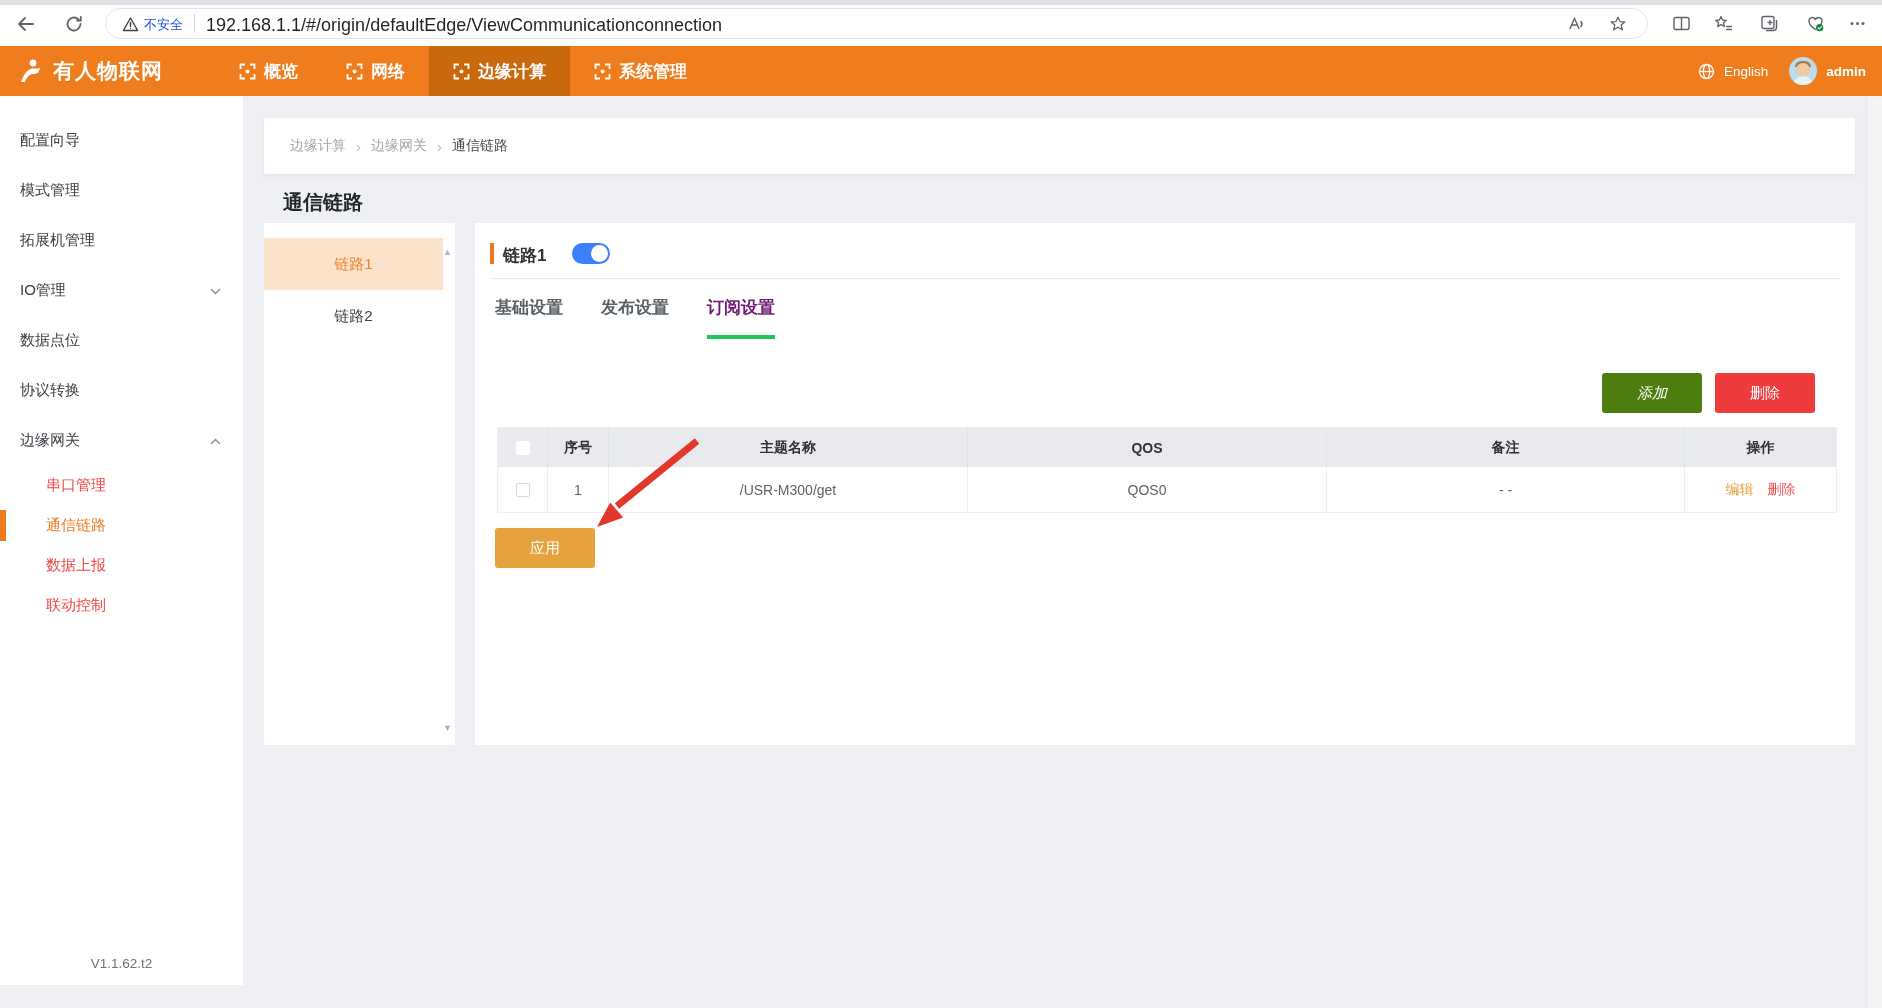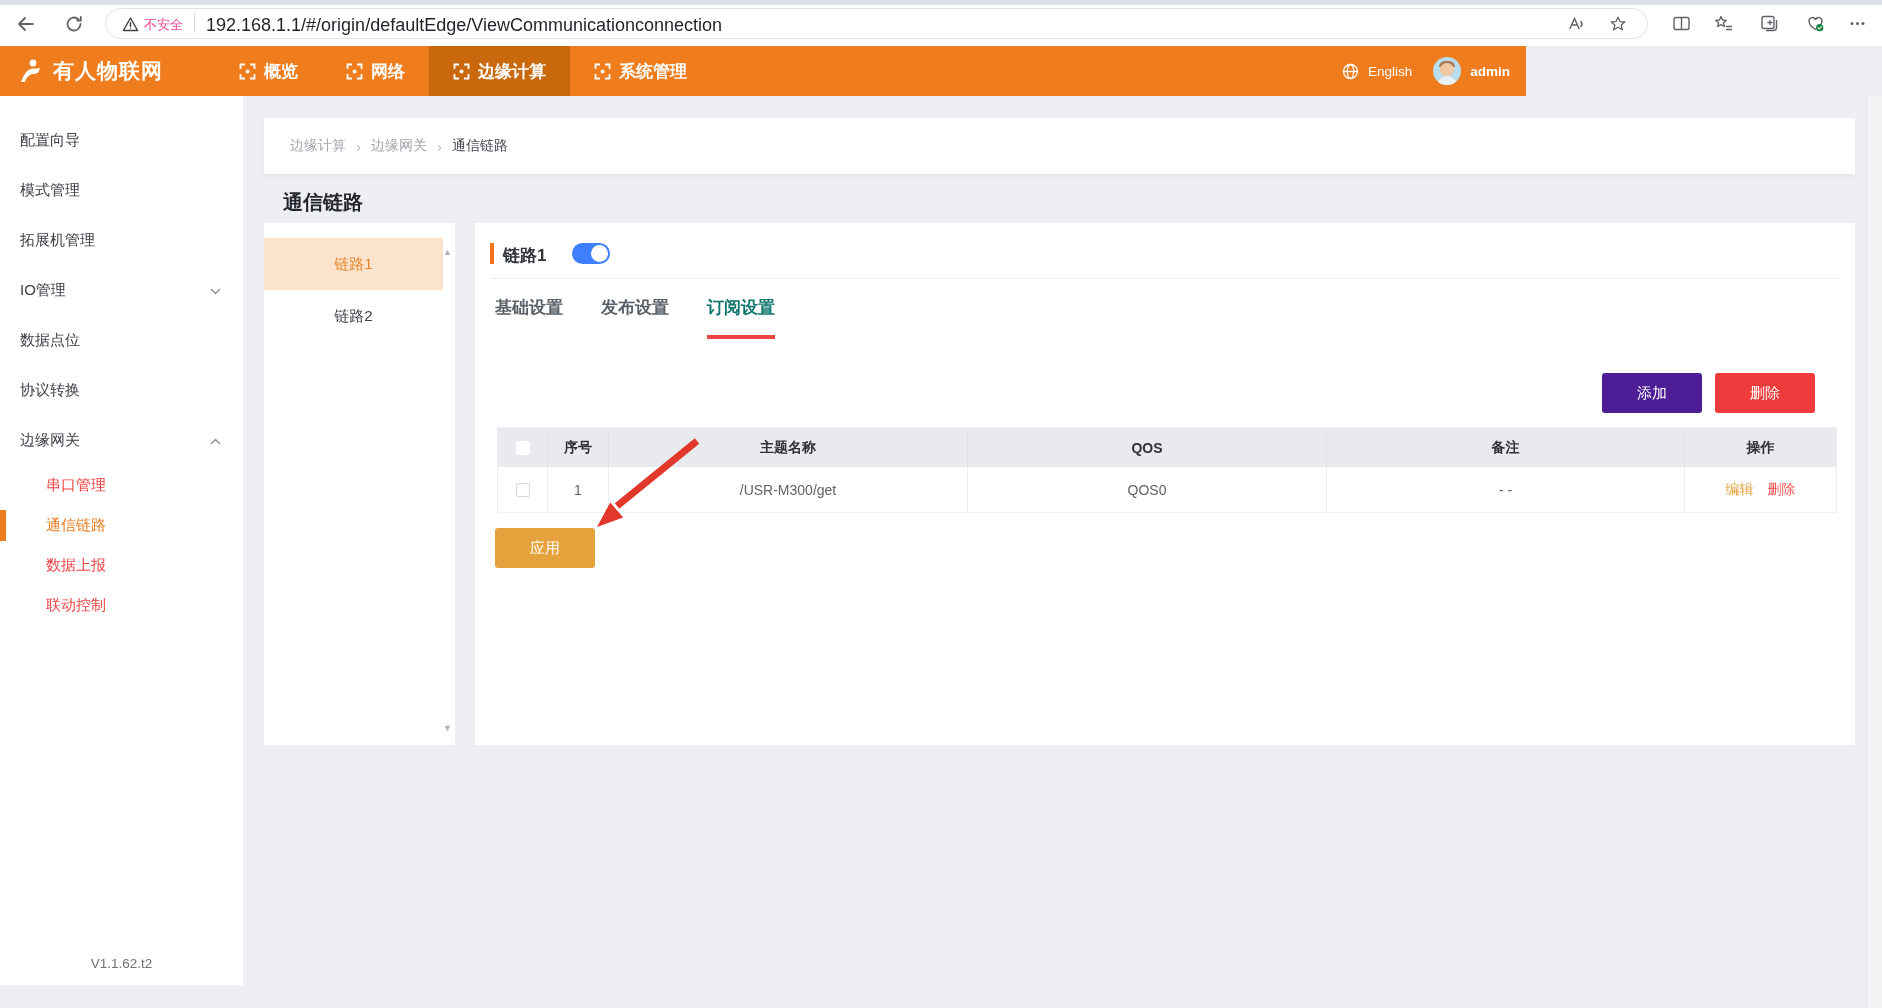--- a/index.html
+++ b/index.html
@@ -8,28 +8,28 @@
   .page { position:relative; width:1882px; height:1008px; background:#edeff3; overflow:hidden; }
 
   
   .chrome { position:absolute; top:0; left:0; width:1882px; height:46px; background:#fff; z-index:10; }
   .tabstrip { position:absolute; top:0; left:0; width:1882px; height:5px; background:#dee1e6; }
   .chrome .nav-ico { position:absolute; top:14px; width:20px; height:20px; color:#5f6368; }
   .chrome svg { display:block; }
   .url-pill { position:absolute; left:105px; top:8px; width:1543px; height:31px; background:#fff;
               border:1px solid #e1e3e6; border-radius:16px; }
   .url-pill .warn { position:absolute; left:16px; top:7px; width:17px; height:17px; color:#3c4043; }
-  .sec-label { position:absolute; left:38px; top:7px; font-size:13px; color:#ec4899; }
+  .sec-label { position:absolute; left:38px; top:7px; font-size:13px; color:#1d4ed8; }
   .pill-sep { position:absolute; left:88px; top:5px; height:19px; border-left:1px solid #d5d8dc; }
   .url-text { position:absolute; left:100px; top:6px; font-size:18px; color:#1f2328; }
   .pill-right-ico { position:absolute; top:6px; width:18px; height:18px; color:#5f6368; }
   .chrome-right-ico { position:absolute; top:14px; width:19px; height:19px; color:#5f6368; }
 
   
-  .appheader { position:absolute; top:46px; left:0; width:1526px; height:50px; background:#ef7d1d; z-index:9; }
+  .appheader { position:absolute; top:46px; left:0; width:1882px; height:50px; background:#ef7d1d; z-index:9; }
   .brand { position:absolute; left:18px; top:0; height:50px; display:flex; align-items:center; gap:8px; color:#fff; }
   .brand-name { font-size:21px; font-weight:bold; letter-spacing:1px; }
   .topnav { position:absolute; left:215px; top:0; height:50px; display:flex; }
   .topnav-item { height:50px; display:flex; align-items:center; gap:8px; padding:0 24px; color:#fff;
                  font-size:17px; font-weight:bold; cursor:pointer; }
   .topnav-item.active { background:#c9680d; }
   .bracket-ico { width:17px; height:17px; }
   .header-right { position:absolute; right:16px; top:0; height:50px; display:flex; align-items:center; gap:9px; color:#fff; }
   .lang-label { font-size:13.5px; }
   .avatar { width:28px; height:28px; border-radius:50%; background:#bede; background:#b9ddec; position:relative; overflow:hidden; margin-left:12px; }
@@ -69,24 +69,24 @@
 
   
   .detail-card { position:absolute; left:475px; top:223px; width:1380px; height:522px; background:#fff; }
   .dhead-bar { position:absolute; left:15px; top:20px; width:4px; height:21px; background:#f1731f; }
   .dhead-title { position:absolute; left:28px; top:21px; font-size:17px; font-weight:bold; color:#2f3338; }
   .toggle { position:absolute; left:97px; top:20px; width:38px; height:21px; border-radius:11px; background:#3d7ffd; cursor:pointer; }
   .toggle::after { content:""; position:absolute; right:2px; top:2px; width:17px; height:17px; border-radius:50%; background:#fff; }
   .dhead-divider { position:absolute; left:15px; top:55px; width:1350px; border-top:1px solid #ececec; }
   .tabs { position:absolute; left:20px; top:73px; display:flex; }
   .tab { font-size:17px; font-weight:bold; color:#595f66; margin-right:38px; padding-bottom:16px; cursor:pointer; }
-  .tab.active { color:#0f766e; border-bottom:4px solid #ef4444; }
+  .tab.active { color:#701a75; border-bottom:4px solid #22c55e; }
   .btn { position:absolute; width:100px; height:40px; line-height:40px; text-align:center; color:#fff;
          font-size:15px; border-radius:3px; cursor:pointer; }
-  .btn-add { left:1127px; top:150px; background:#4c1d95; }
+  .btn-add { left:1127px; top:150px; background:#4d7c0f;font-style:italic; }
   .btn-del { left:1240px; top:150px; background:#ee3b3b; }
   .btn-apply { left:20px; top:305px; background:#e6a23c; }
 
   
   .tbl { position:absolute; left:22px; top:204px; width:1340px; border:1px solid #ebeef5; border-bottom:none; }
   .tbl-head { display:flex; height:39px; background:#e8eaed; }
   .tbl-row { display:flex; height:46px; background:#fff; border-bottom:1px solid #ebeef5; }
   .cell { display:flex; align-items:center; justify-content:center; font-size:14px; }
   .tbl-head .cell { font-weight:bold; color:#303133; border-right:1px solid #dfe2e6; }
   .tbl-row .cell { color:#606266; border-right:1px solid #ebeef5; }

